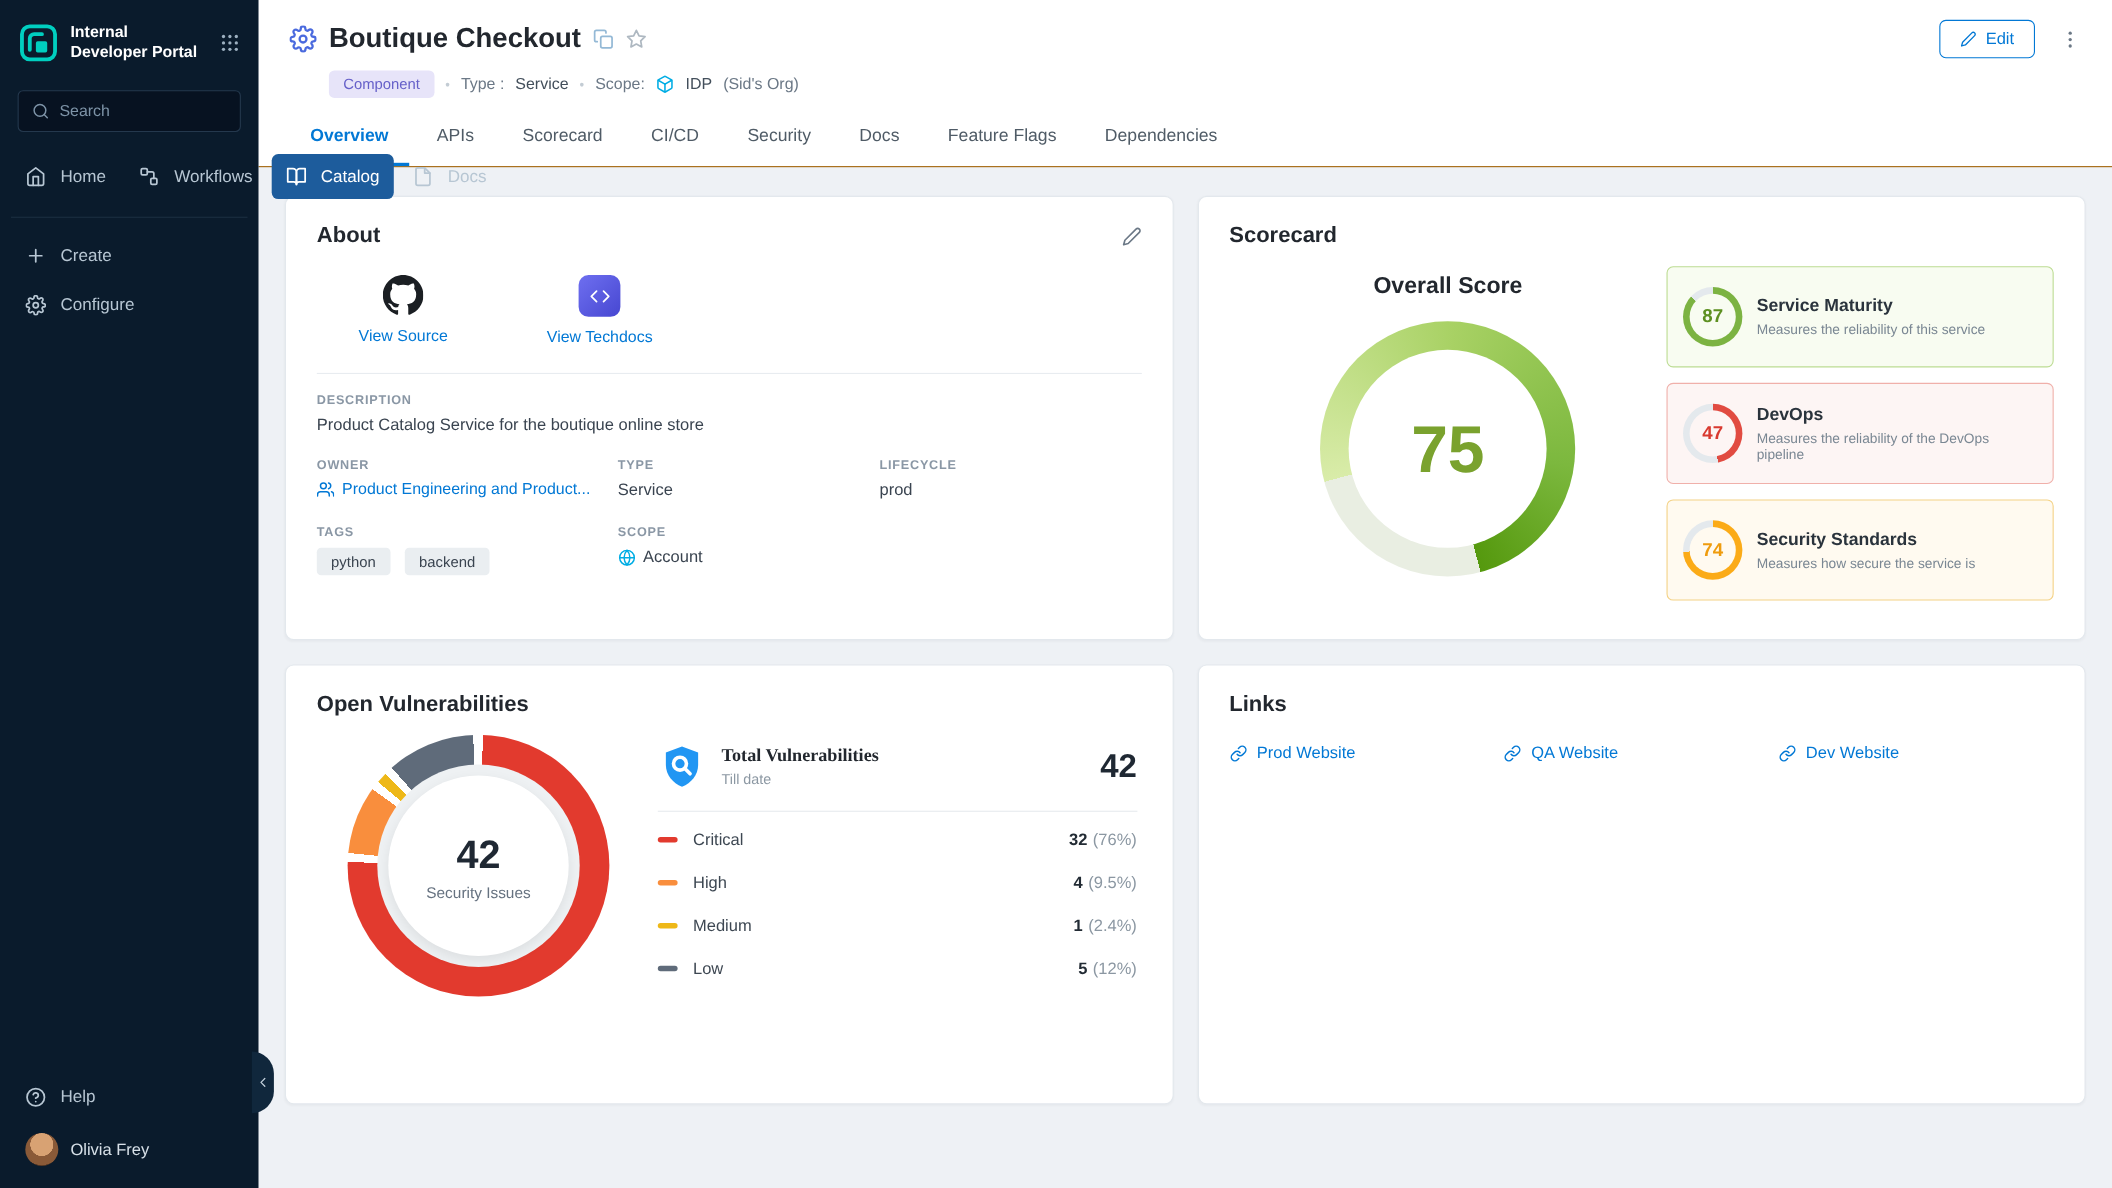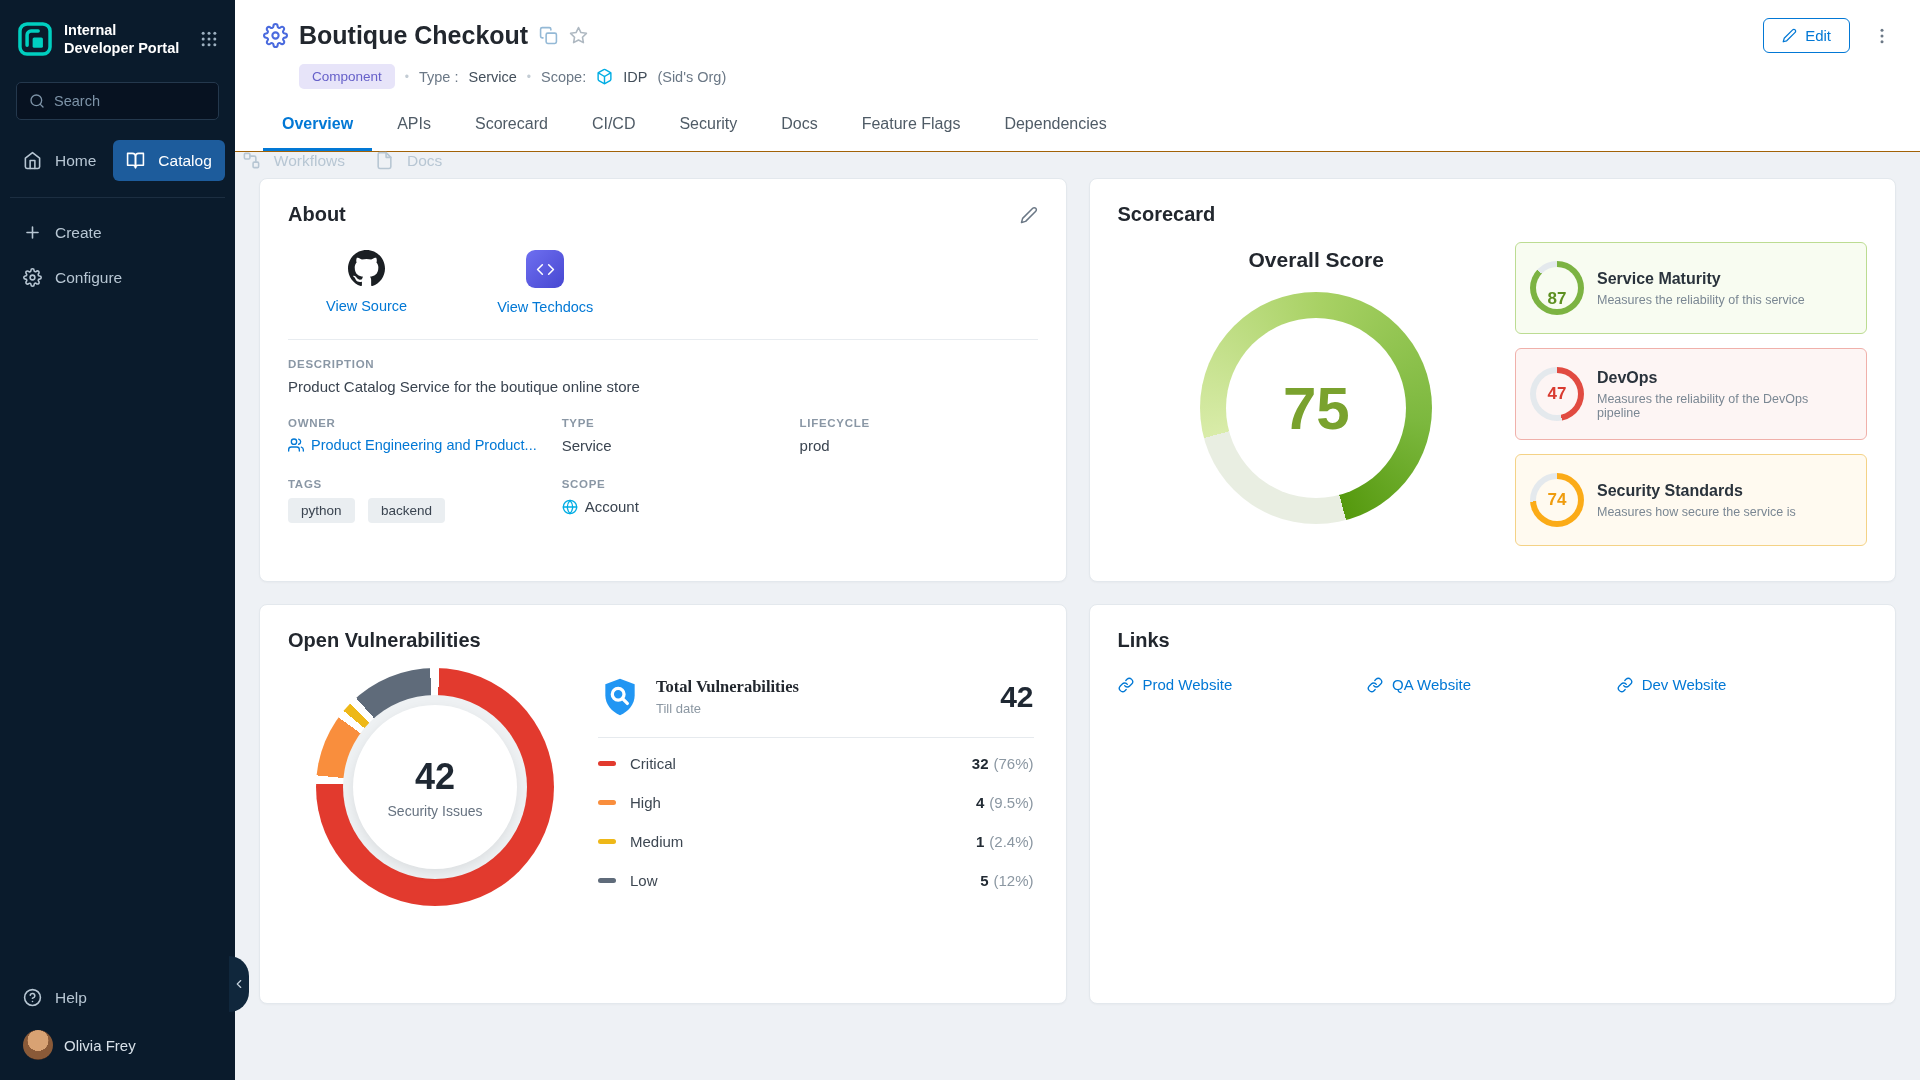--- a/index.html
+++ b/index.html
@@ -246,31 +246,31 @@
     <input type="text" data-interactable="true" placeholder="Search" style="">
   </div>
 
   <nav class="nav" data-interactable="false">
     <div class="nav-item" data-interactable="true">
       <svg class="ic" data-interactable="false">
           <use href="#i-home"></use>
         </svg>
       <span data-interactable="false">Home</span>
     </div>
+    <div class="nav-item" data-interactable="true">
+      <svg class="ic" data-interactable="false">
+          <use href="#i-flow"></use>
+        </svg>
+      <span data-interactable="false">Workflows</span>
+    </div>
     <div class="nav-item active" data-interactable="true">
       <svg class="ic" data-interactable="false">
           <use href="#i-book"></use>
         </svg>
       <span data-interactable="false">Catalog</span>
-    </div>
-    <div class="nav-item" data-interactable="true">
-      <svg class="ic" data-interactable="false">
-          <use href="#i-flow"></use>
-        </svg>
-      <span data-interactable="false">Workflows</span>
     </div>
     <div class="nav-item" data-interactable="true">
       <svg class="ic" data-interactable="false">
           <use href="#i-file"></use>
         </svg>
       <span data-interactable="false">Docs</span>
     </div>
   </nav>
 
   <div class="nav-sec2" data-interactable="false">
@@ -435,21 +435,21 @@
           <div class="overall-label" data-interactable="false">Overall Score</div>
           <div class="big-donut" data-interactable="false" style="background: conic-gradient(from 255deg, rgb(217, 236, 169) 0deg, rgb(168, 209, 100) 108deg, rgb(124, 184, 62) 202.5deg, rgb(85, 153, 14) 270deg, rgb(233, 238, 226) 270deg, rgb(233, 238, 226) 360deg);">
             <div class="big-hole">
               <span class="big-num" data-interactable="false" style="color: rgb(122, 162, 46);">75</span>
             </div>
           </div>
         </div>
         <div class="sc-right">
           <div class="stat-card" data-interactable="true" style="border-color: rgb(188, 220, 146); background: rgb(248, 252, 241);">
             <div class="mini-ring" data-interactable="false" style="background: conic-gradient(rgb(124, 179, 66) 313.2deg, rgb(228, 233, 237) 0deg);">
-              <div class="mini-hole" style="background: rgb(248, 252, 241); align-items: flex-end;">
+              <div class="mini-hole" style="background: rgb(248, 252, 241);">
                   <span class="mini-num" data-interactable="false" style="color: rgb(93, 144, 33);">87</span>
                 </div>
             </div>
             <div class="stat-text">
               <div class="stat-name" data-interactable="false">Service Maturity</div>
               <div class="stat-desc" data-interactable="false">Measures the reliability of this service</div>
             </div>
           </div>
           <div class="stat-card" data-interactable="true" style="border-color: rgb(240, 176, 170); background: rgb(253, 245, 244);">
             <div class="mini-ring" data-interactable="false" style="background: conic-gradient(rgb(225, 75, 65) 169.2deg, rgb(228, 233, 237) 0deg);">

